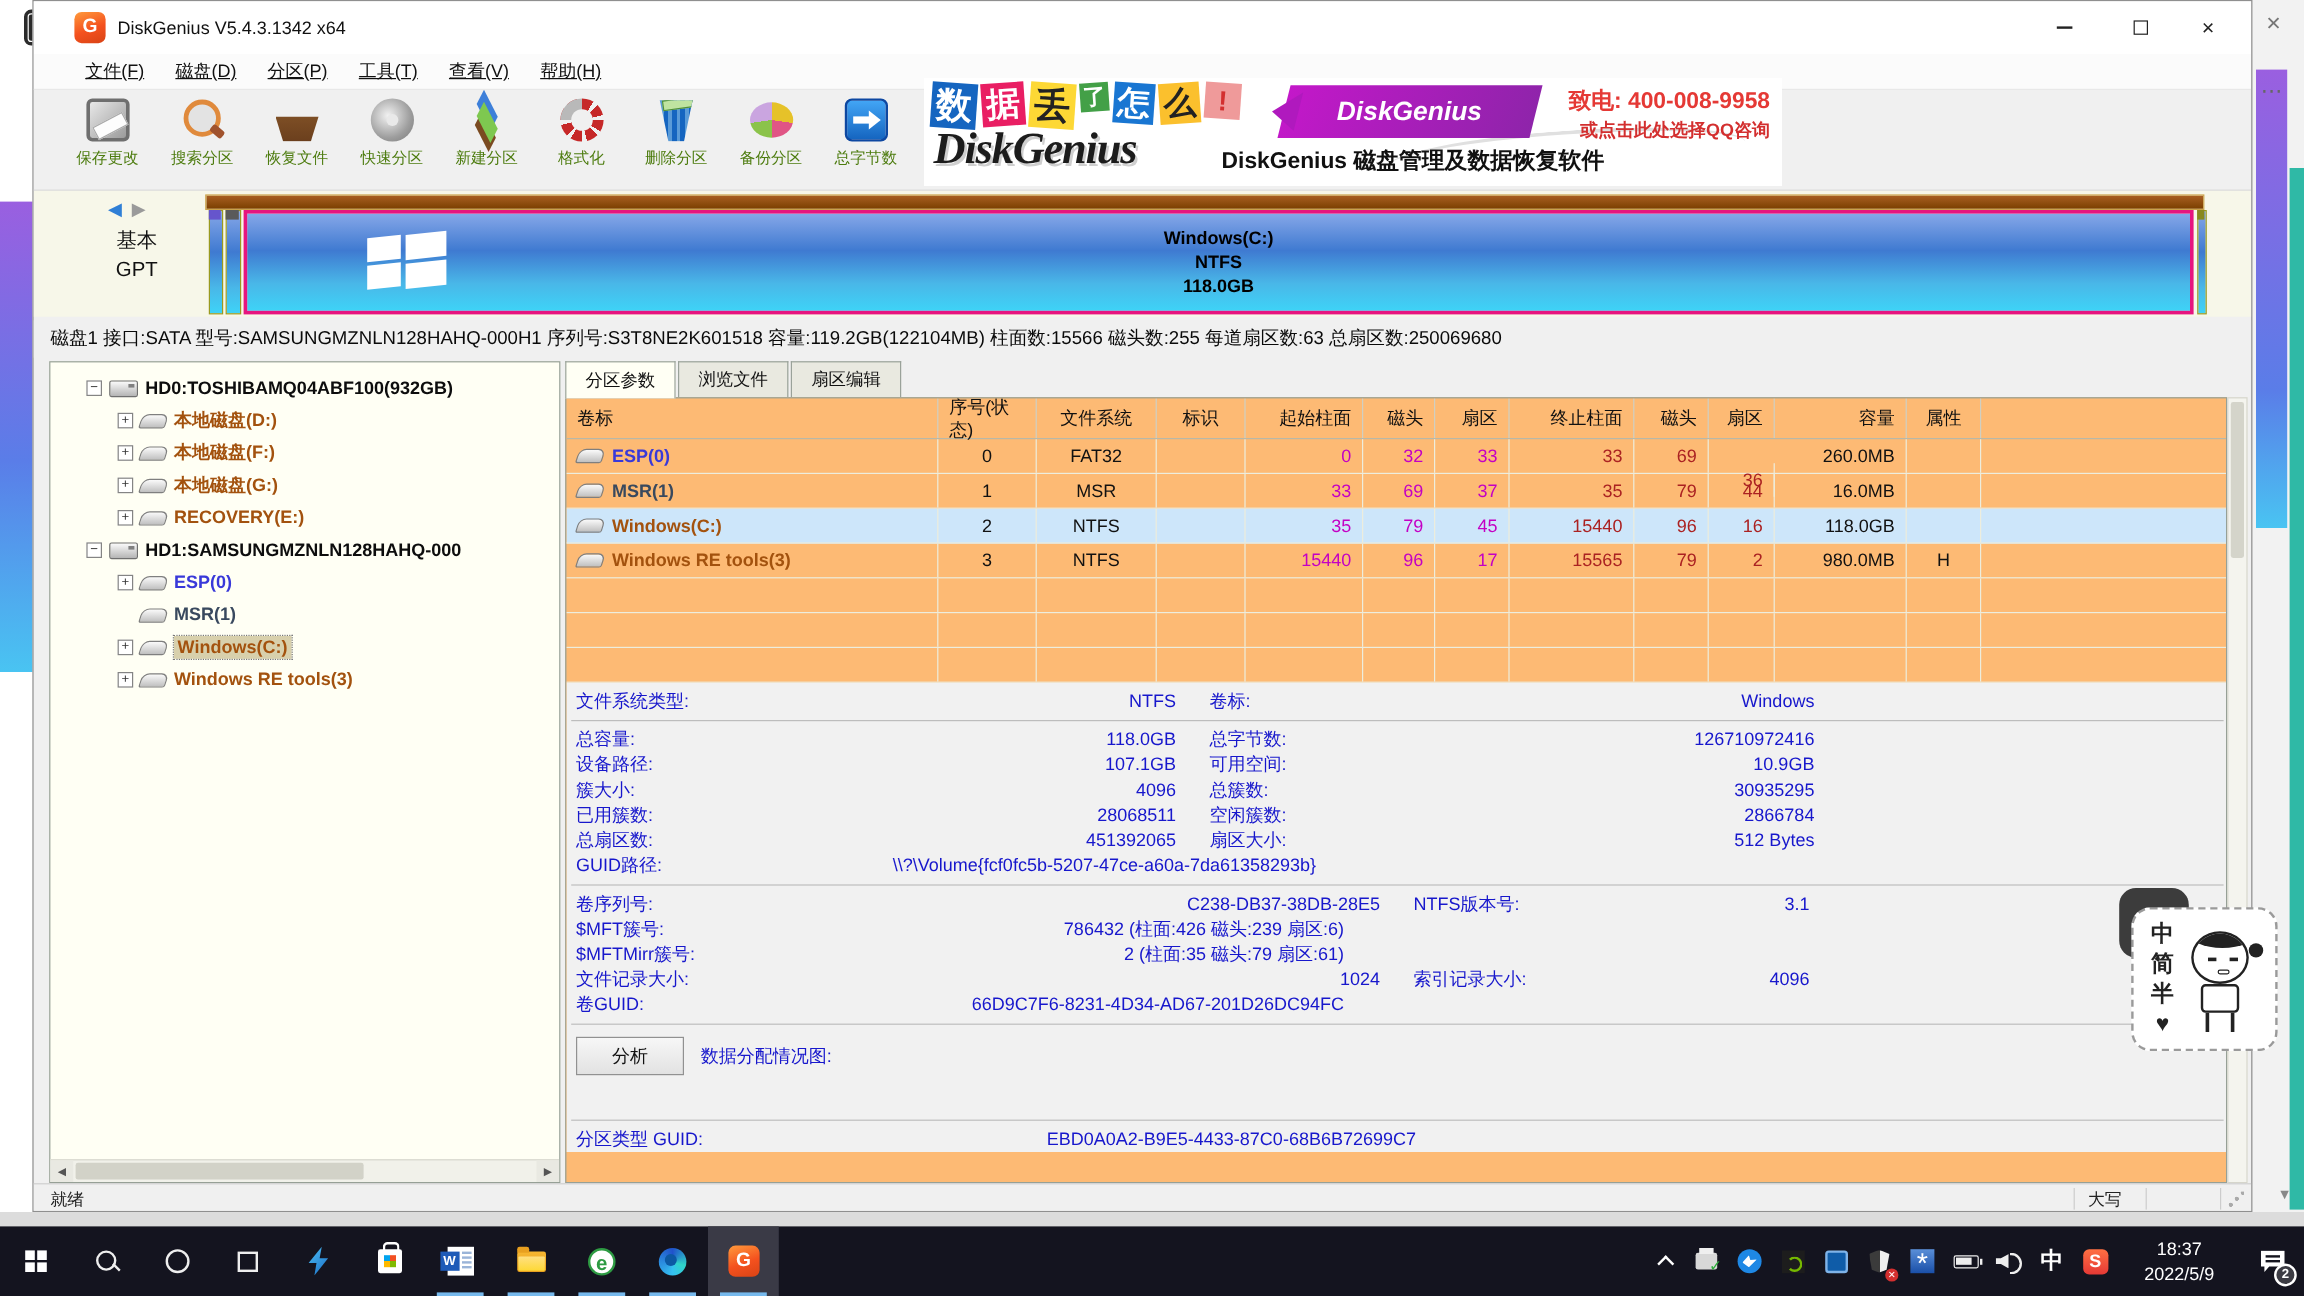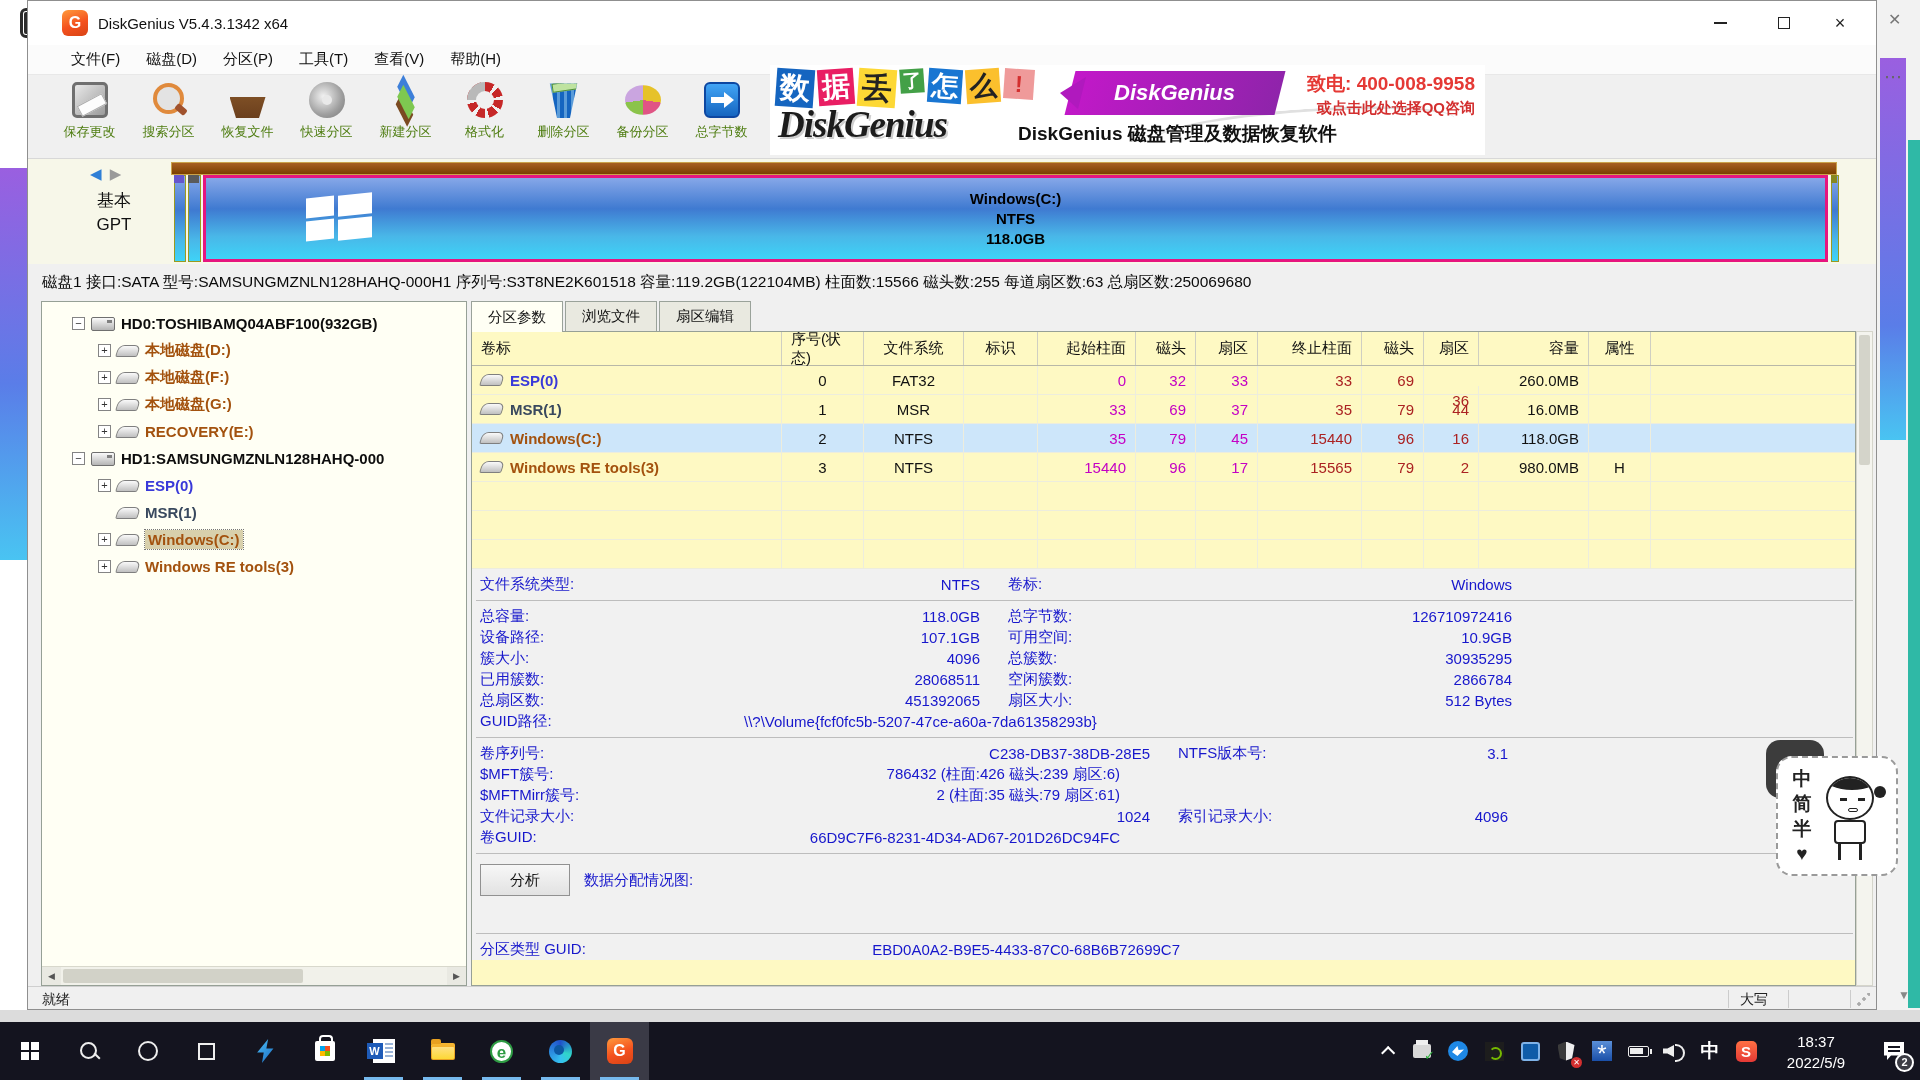--- a/index.html
+++ b/index.html
@@ -32,21 +32,21 @@
     font-size:16px; display:flex; align-items:center; justify-content:center; }
   #title-text { margin-left:10px; font-size:15px; color:#111; }
   .wctl { position:absolute; top:0; width:56px; height:44px; display:flex; align-items:center; justify-content:center; }
   .wmin { right:128px; } .wmax { right:64px; } .wclose { right:8px; }
   .glyph-min { width:13px; height:2px; background:#222; }
   .glyph-max { width:12px; height:12px; border:1.5px solid #222; }
   .glyph-close { font-size:18px; color:#222; line-height:1; }
 
   #menubar { position:absolute; left:0; top:44px; width:100%; height:30px; background:#fbfbfb;
     border-bottom:1px solid #e8e8e8; display:flex; align-items:center; padding-left:30px; }
-  .menu-item { font-size:15px; color:#111; padding:4px 13px; }
+  .menu-item { font-size:15px; color:#111; padding:4px 13px;text-decoration:underline; }
 
   #toolbar { position:absolute; left:0; top:74px; width:100%; height:84px; background:#f0f0f0;
     border-bottom:1px solid #d8d8d8; display:flex; padding-left:22px; }
   .tbtn { width:79px; height:80px; display:flex; flex-direction:column; align-items:center; justify-content:flex-start; padding-top:7px; }
   .tbtn .tlabel { margin-top:5px; font-size:13px; color:#4d7c0f; white-space:nowrap; }
   .tbi { width:36px; height:36px; position:relative; }
   .tbi-save { background:linear-gradient(135deg,#e8e8e8,#9b9b9b); border:3px solid #6f6f6f; border-radius:5px; }
   .tbi-save::after { content:""; position:absolute; left:3px; top:14px; width:26px; height:10px; background:#fdfdfd; transform:rotate(-28deg); border:1px solid #aaa; }
   .tbi-search::before { content:""; position:absolute; left:2px; top:1px; width:23px; height:23px; border-radius:50%; border:4px solid #e08a3c; background:#e3e3e3; }
   .tbi-search::after { content:""; position:absolute; left:24px; top:24px; width:12px; height:7px; background:#a0522d; transform:rotate(40deg); border-radius:2px; }
@@ -131,21 +131,21 @@
   .harrow { position:absolute; top:0; width:19px; height:18px; background:#e9e9e2; color:#555; font-size:9px; text-align:center; line-height:18px; }
   .harrow.left { left:0; } .harrow.right { right:0; }
   .hthumb { position:absolute; left:21px; top:2px; width:240px; height:14px; background:#d2d2c8; border-radius:2px; }
 
   
   #rpanel { position:absolute; left:443px; top:300px; width:1402px; height:685px; }
   #tabs { position:absolute; left:0; top:0; height:30px; display:flex; }
   .tab { height:30px; padding:0 16px; display:flex; align-items:center; font-size:14.5px; color:#111;
     border:1px solid #9aa29a; border-bottom:none; background:#e9e9e0; margin-right:2px; }
   .tab.active { background:#fffff4; height:31px; z-index:2; }
-  #rcontent { position:absolute; left:0; top:30px; width:1385px; height:655px; background:#fef9c3;
+  #rcontent { position:absolute; left:0; top:30px; width:1385px; height:655px; background:#fdba74;
     border:1px solid #96a096; overflow:hidden; }
   #vscroll { position:absolute; right:0; top:30px; width:17px; height:655px; background:#f4f4ee; border:1px solid #d5d5cb; }
   #vthumb { position:absolute; left:2px; top:3px; width:11px; height:130px; background:#d4d4ca; border-radius:2px; }
 
   .tbl-h { display:flex; height:34px; align-items:center; border-bottom:1px solid #b8b8a8; font-size:15px; color:#111; }
   .tbl-h .tc { border-right:1px solid #cfcfc2; height:100%; display:flex; align-items:center; padding:0 9px; }
   .tr { display:flex; height:29px; align-items:center; border-bottom:1px solid #ededdd; font-size:15px; color:#111; }
   .tr .tc { border-right:1px solid #ededdd; height:100%; display:flex; align-items:center; padding:0 9px; }
   .tr.sel { background:#cde6fa; }
   .a-r { justify-content:flex-end; } .a-c { justify-content:center; } .a-l { justify-content:flex-start; }

